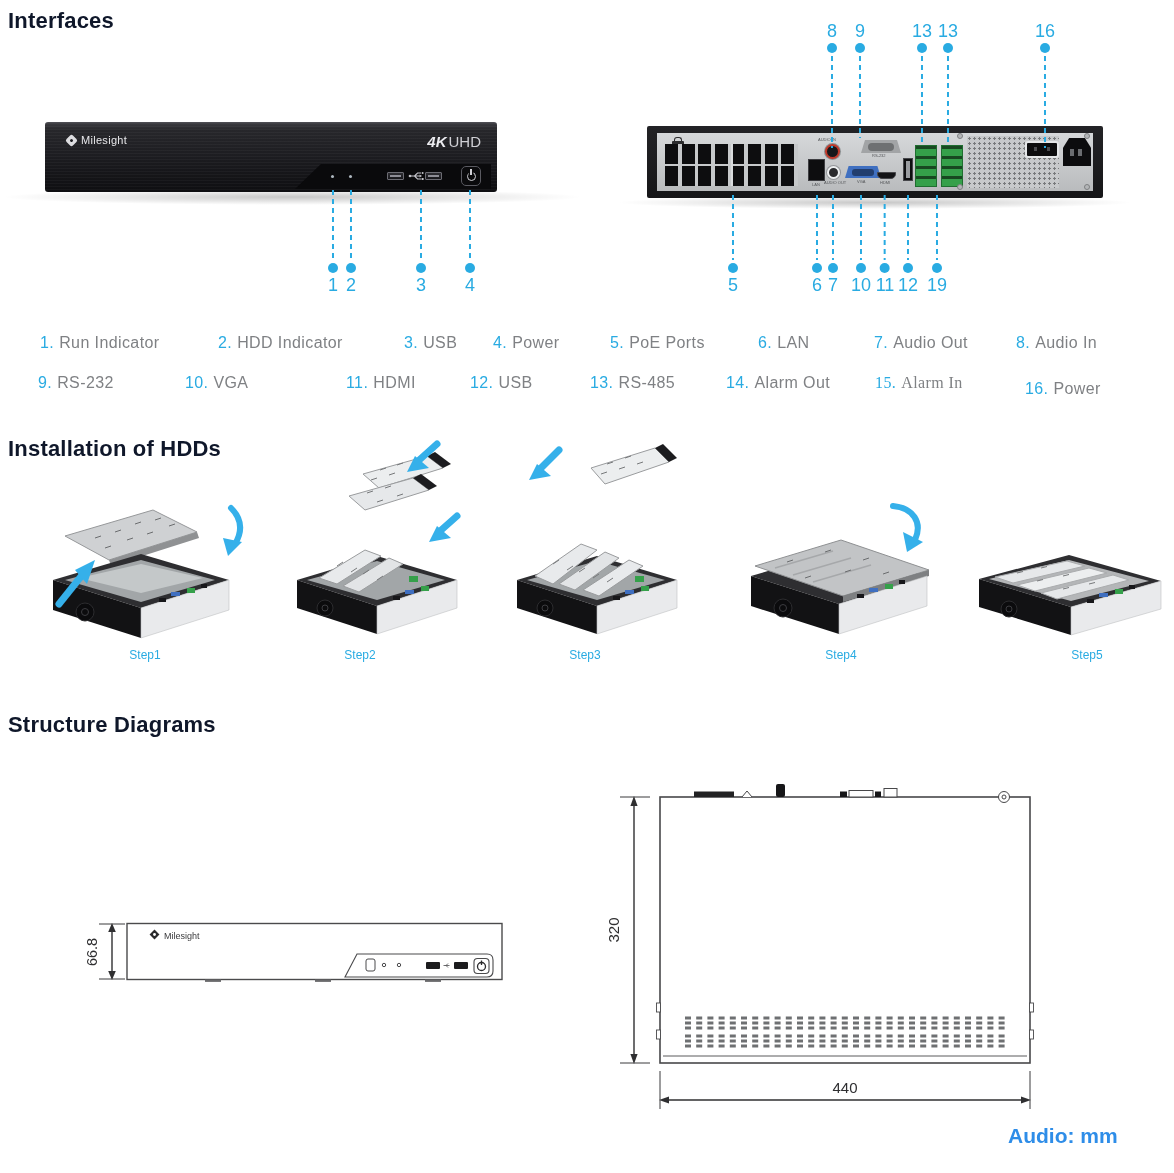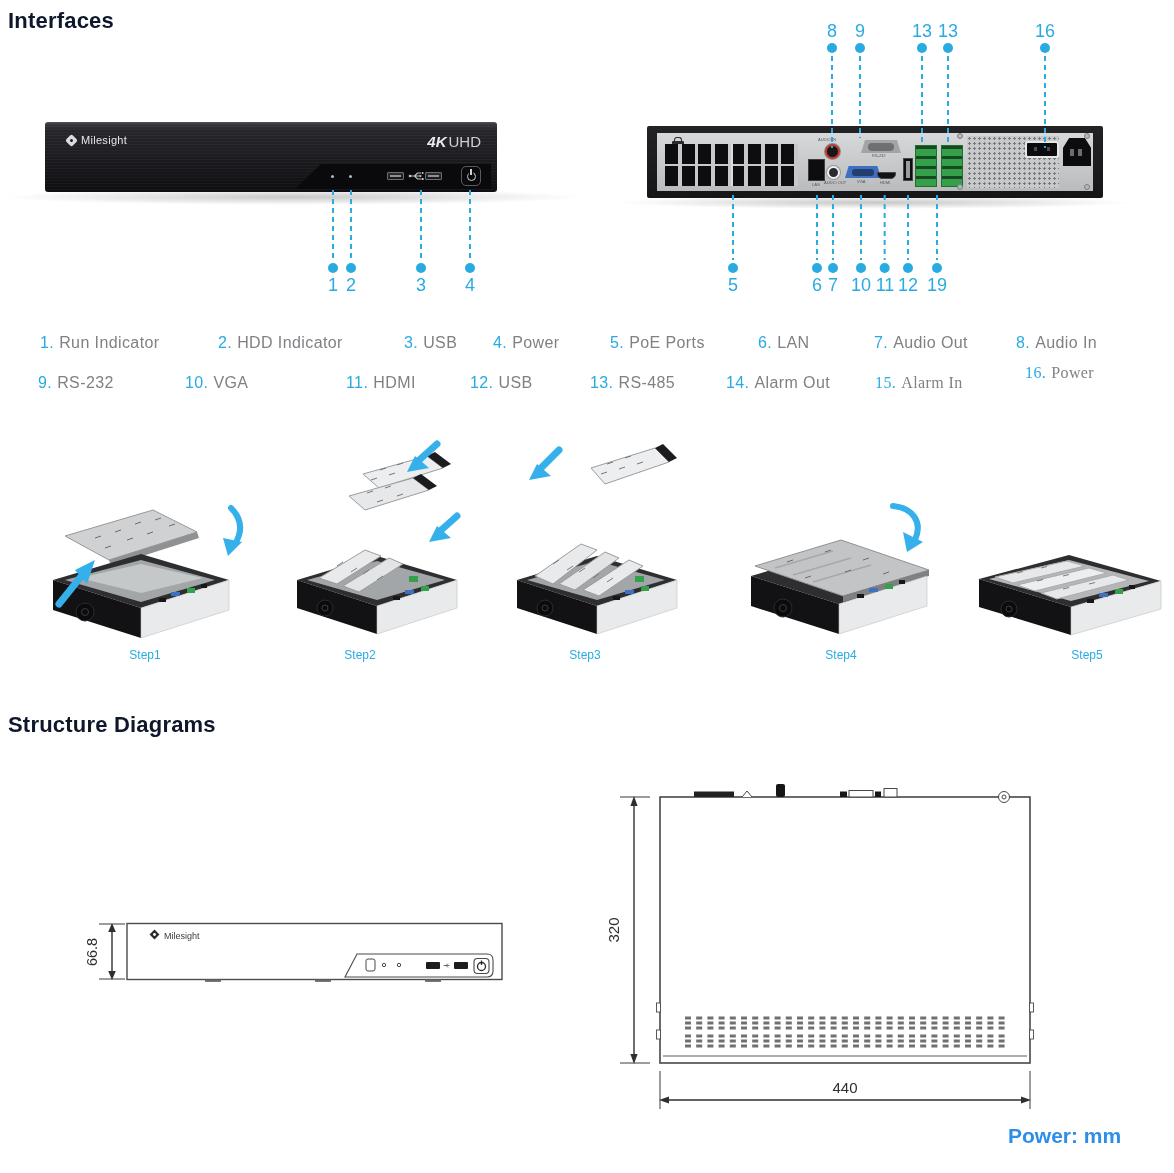--- a/index.html
+++ b/index.html
@@ -239,22 +239,23 @@
   <div class="leg" style="left:874px; top:334px;"><span class="n">7.</span><span>Audio Out</span></div>
   <div class="leg" style="left:1016px; top:334px;"><span class="n">8.</span><span>Audio In</span></div>
 
   <div class="leg" style="left:38px; top:374px;"><span class="n">9.</span><span>RS-232</span></div>
   <div class="leg" style="left:185px; top:374px;"><span class="n">10.</span><span>VGA</span></div>
   <div class="leg" style="left:346px; top:374px;"><span class="n">11.</span><span>HDMI</span></div>
   <div class="leg" style="left:470px; top:374px;"><span class="n">12.</span><span>USB</span></div>
   <div class="leg" style="left:590px; top:374px;"><span class="n">13.</span><span>RS-485</span></div>
   <div class="leg" style="left:726px; top:374px;"><span class="n">14.</span><span>Alarm Out</span></div>
   <div class="leg" style="left:875px; top:374px;font-family:Liberation Serif, serif;"><span class="n">15.</span><span>Alarm In</span></div>
-  <div class="leg" style="left:1025px; top:364px;font-family:Liberation Serif, serif;"><span class="n">16.</span><span>Power</span></div>
-
+  <div class="leg" style="left:1025px; top:380px;"><span class="n">16.</span><span>Power</span></div>
+
+  <div class="h1" style="left:8px; top:436px;">Installation of HDDs</div>
 
   <div class="figure" style="left:35px; top:488px;">
     <svg width="230" height="158" viewBox="0 0 230 158">
       <polygon points="30,48 118,22 162,44 74,72" fill="#cfd1d3" stroke="#96989a" stroke-width="1"></polygon>
       <polygon points="74,72 162,44 164,50 76,78" fill="#8f9193"></polygon>
       <g stroke="#6a6c6e" stroke-width="1">
           <path d="M60,50 l6,-2 M80,44 l6,-2 M100,36 l6,-2 M120,32 l6,-2 M70,60 l6,-2 M92,52 l6,-2 M112,46 l6,-2 M134,38 l6,-2"></path>
         </g>
       <polygon points="18,92 106,66 194,92 106,120" fill="#2e2e31"></polygon>
       <polygon points="30,92 106,72 180,92 106,114" fill="#a2a6a8"></polygon>
@@ -447,15 +448,15 @@
       <text x="19" y="152" transform="rotate(-90 19 152)" text-anchor="middle" font-size="15" fill="#2f2f31">320</text>
       <line x1="60" y1="293" x2="60" y2="331" stroke="#3a3a3c" stroke-width="1"></line>
       <line x1="430" y1="293" x2="430" y2="331" stroke="#3a3a3c" stroke-width="1"></line>
       <line x1="67" y1="322" x2="423" y2="322" stroke="#2f2f31" stroke-width="1.4"></line>
       <polygon points="59,322 69,318.4 69,325.6" fill="#2f2f31"></polygon>
       <polygon points="431,322 421,318.4 421,325.6" fill="#2f2f31"></polygon>
       <text x="245" y="315" text-anchor="middle" font-size="15" fill="#2f2f31">440</text>
     </svg>
   </div>
 
-  <div class="units">Power: mm</div>
+  <div class="units">Audio: mm</div>
 
 </div>
 
 </body></html>

